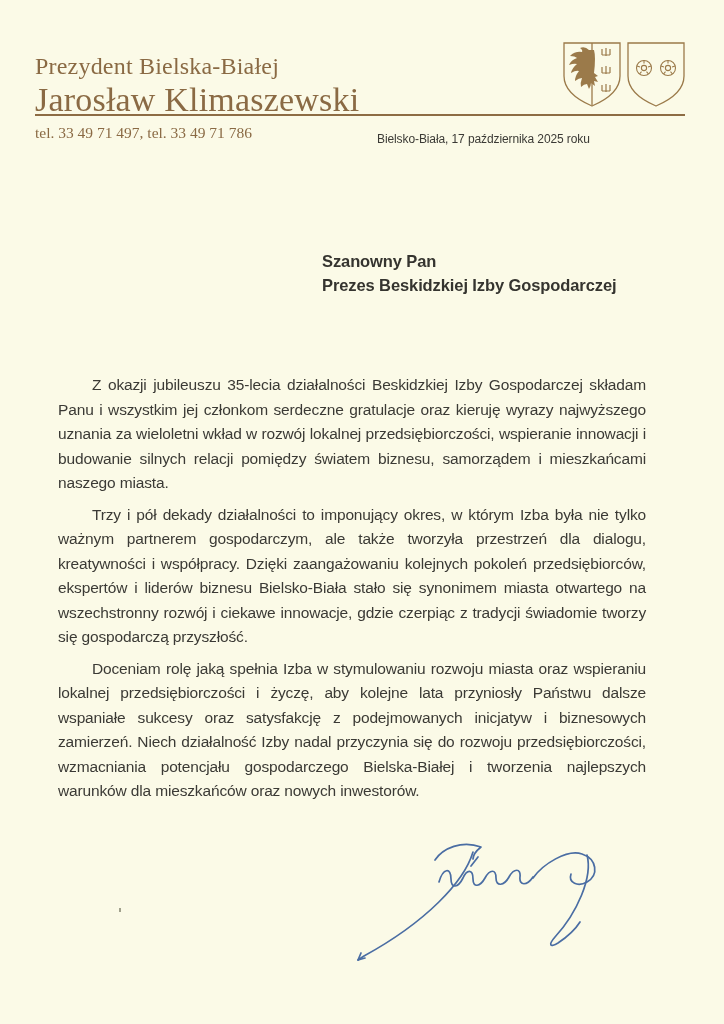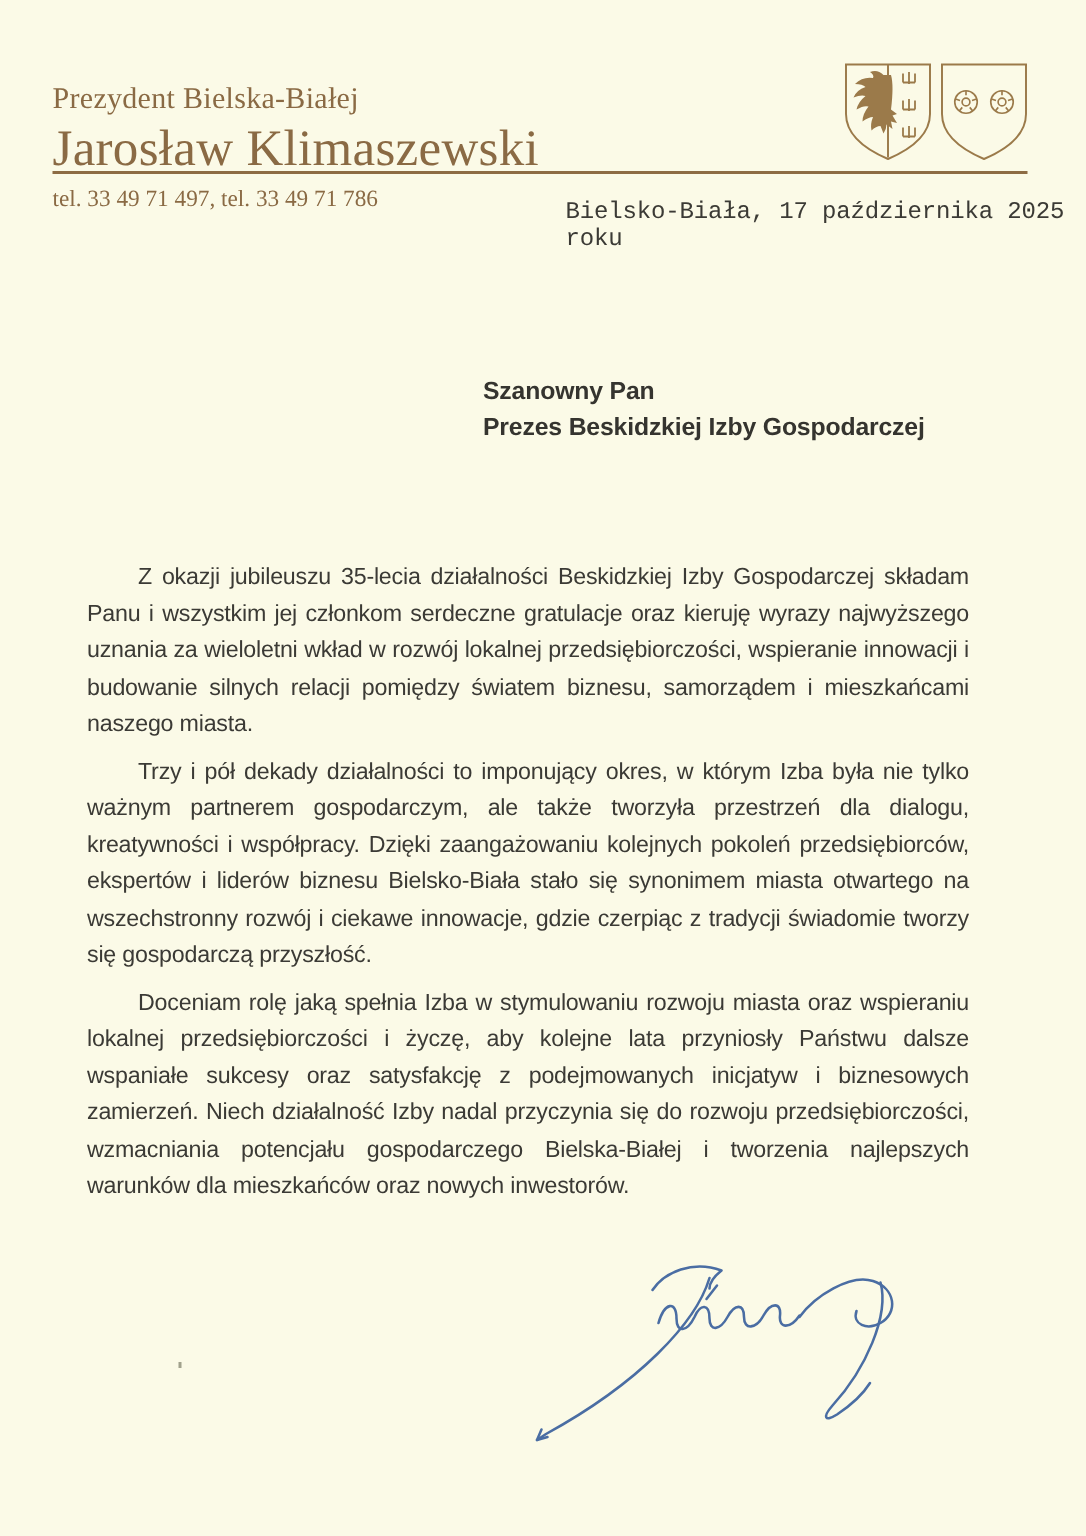--- a/index.html
+++ b/index.html
@@ -8,32 +8,32 @@
     background:#fbfae7;
     overflow:hidden;
     font-family:"Liberation Sans", sans-serif;
   }
   
   .sender {
     position:absolute; left:35px; top:50px;
     font-family:"Liberation Serif", serif;
     color:#8a6a44;
   }
-  .sender-title { font-size:20px; line-height:33px; letter-spacing:0.2px; }
+  .sender-title { font-size:24px; line-height:33px; letter-spacing:0.2px; }
   .sender-name  { font-size:34px; line-height:33px; letter-spacing:0.2px; }
   .crest { position:absolute; left:560px; top:40px; }
   .rule  { position:absolute; left:35px; top:114px; width:650px; height:2px; background:#8d6c44; }
   .address {
     position:absolute; left:35px; top:122px;
     font-family:"Liberation Serif", serif;
     color:#8a6a44; font-size:15.5px; line-height:22.5px;
   }
   .date-line {
     position:absolute; left:377px; top:132px;
-    color:#3b3a35; font-size:16px; letter-spacing:-0.1px;font-family:Liberation Mono, monospace;
+    color:#3b3a35; font-size:12px; letter-spacing:-0.1px;
   }
   
   .recipient {
     position:absolute; left:322px; top:250px;
     color:#35342f; font-weight:700; font-size:16.5px; line-height:23.5px;
     letter-spacing:-0.1px;
   }
   
   .letter-body {
     position:absolute; left:58px; top:366px; width:588px;

